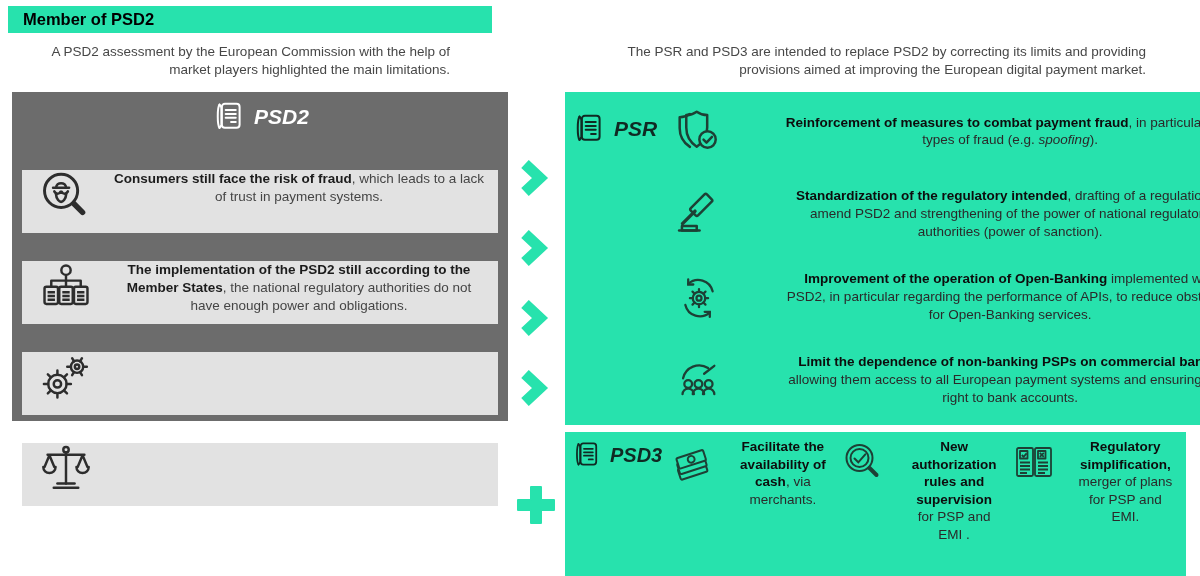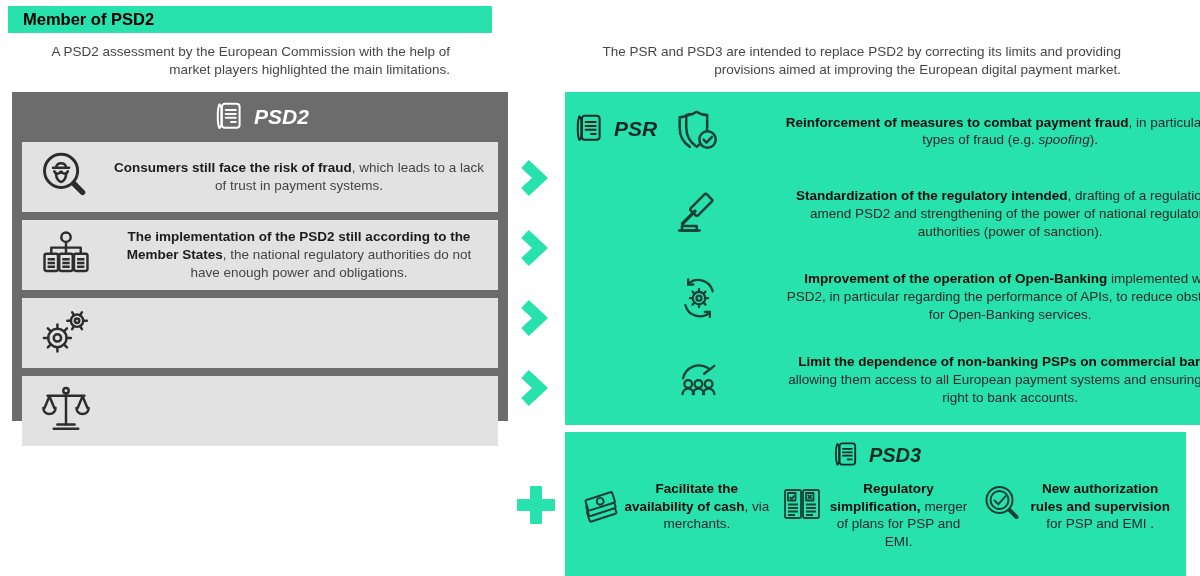--- a/index.html
+++ b/index.html
@@ -7,49 +7,49 @@
           font-family:"Liberation Sans",sans-serif;overflow:hidden;}
 
   
   .hbar{position:absolute;top:6px;height:27px;background:#27E2AD;display:flex;align-items:center;
         padding-left:15px;box-sizing:border-box;font-size:16.5px;font-weight:700;color:#000;}
   #left-hbar{left:8px;width:484px;}
   #right-hbar{left:565px;width:621px;}
 
   .subtitle{position:absolute;top:43px;text-align:right;font-size:13.5px;line-height:1.3;color:#474747;}
   #left-subtitle{left:50px;width:400px;}
-  #right-subtitle{left:580px;width:541px;}
+  #right-subtitle{left:605px;width:541px;}
 
   
   .ptitle{display:flex;align-items:center;justify-content:center;gap:9px;font-size:21px;font-weight:700;font-style:italic;}
 
   #psd2-panel{position:absolute;left:12px;top:92px;width:496px;height:329px;background:#6C6C6C;
               box-sizing:border-box;padding:0 10px;}
   #psd2-panel .ptitle{height:50px;color:#ffffff;}
-  .grow{background:#E2E2E2;height:70px;margin-bottom:8px;display:flex;align-items:center;}
+  .grow{background:#E2E2E2;height:63px;margin-bottom:8px;display:flex;margin-top:28px;}
   .grow .ibox{width:88px;flex:none;display:flex;justify-content:center;color:#2d2d2d;}
   .tcell{flex:1;display:flex;justify-content:center;}
   .rtext{text-align:center;font-size:13.5px;line-height:1.32;color:#454545;}
   .grow .rtext{max-width:372px;padding-right:10px;}
   .rtext b{color:#1c1c1c;}
 
   #psr-panel{position:absolute;left:565px;top:92px;width:720px;height:333px;background:#27E2AD;
              box-sizing:border-box;padding:12px 6px;display:flex;flex-direction:row;}
   #psr-panel .ptitle{height:50px;color:#102a23;flex:none;}
   .psr-rows{flex:1;display:flex;flex-direction:column;padding-bottom:6px;gap:28px;}
   .trow{flex:1;display:flex;align-items:center;}
   .trow .ibox{width:84px;flex:none;display:flex;justify-content:center;color:#1d4035;}
   .trow .rtext{max-width:452px;color:#2a2a2a;}
   .trow .rtext b{color:#0d0d0d;}
 
   #psd3-panel{position:absolute;left:565px;top:432px;width:621px;height:144px;background:#27E2AD;
-              box-sizing:border-box;padding:2px 6px;display:flex;flex-direction:column;}
+              box-sizing:border-box;padding:2px 6px;display:flex;}
   #psd3-panel .ptitle{height:42px;color:#102a23;flex:none;font-size:20px;}
   .psd3-items{flex:1;display:flex;align-items:flex-start;padding:4px 2px 0;}
-  .pitem{flex:1;display:flex;align-items:flex-start;gap:2px;padding:0 5px;}
+  .pitem{flex:1;display:flex;align-items:flex-start;gap:22px;padding:0 5px;}
   .pitem .ibox{flex:none;margin-top:3px;color:#1d4035;}
   .itext{flex:1;text-align:center;font-size:13.5px;line-height:1.3;color:#2a2a2a;max-width:156px;}
   .itext b{color:#0d0d0d;}
 
   
   .chev{position:absolute;left:519px;}
   #chev-1{top:160px;}#chev-2{top:230px;}#chev-3{top:300px;}#chev-4{top:370px;}
   #plus{position:absolute;left:513px;top:482px;}
 
   .svgicon{display:block;}
@@ -282,41 +282,41 @@
               <rect x="9" y="13" width="28" height="11" rx="1.5" fill="#27E2AD"></rect>
               <circle cx="23" cy="18.5" r="3.4"></circle>
             </g>
           </svg>
         </div>
         <div class="itext"><b>Facilitate the availability of cash</b><span>, via merchants.</span></div>
       </div>
 
       <div class="pitem">
         <div class="ibox">
+          <svg class="svgicon" width="44" height="44" viewBox="0 0 44 44" fill="none" stroke="currentColor" stroke-width="2" stroke-linecap="round">
+            <circle cx="18.5" cy="17" r="13"></circle>
+              <circle cx="18.5" cy="17" r="9"></circle>
+            <path d="M13.5 17.5 l3.8 3.8 l7 -8"></path>
+            <line x1="28.5" y1="27" x2="35.5" y2="34" stroke-width="4"></line>
+          </svg>
+        </div>
+        <div class="itext"><b>New authorization rules and supervision</b><span> for PSP and EMI .</span></div>
+      </div>
+
+      <div class="pitem">
+        <div class="ibox">
           <svg class="svgicon" width="44" height="44" viewBox="0 0 44 44" fill="none" stroke="currentColor" stroke-width="1.8" stroke-linejoin="round">
             <rect x="5" y="7" width="16" height="28" rx="1.5"></rect>
             <rect x="23" y="7" width="16" height="28" rx="1.5"></rect>
             <rect x="8" y="10" width="7.5" height="7.5"></rect>
               <path d="M9.8 14 l1.8 1.8 l3 -3.4"></path>
             <rect x="26" y="10" width="7.5" height="7.5"></rect>
               <path d="M27.8 11.8 l4 4 m0 -4 l-4 4"></path>
             <path d="M8 21.5 h10 M8 25 h10 M8 28.5 h10 M8 32 h7"></path>
             <path d="M26 21.5 h10 M26 25 h10 M26 28.5 h10 M26 32 h7"></path>
           </svg>
         </div>
         <div class="itext"><b>Regulatory simplification,</b><span> merger of plans for PSP and EMI.</span></div>
       </div>
-
-      <div class="pitem">
-        <div class="ibox">
-          <svg class="svgicon" width="44" height="44" viewBox="0 0 44 44" fill="none" stroke="currentColor" stroke-width="2" stroke-linecap="round">
-            <circle cx="18.5" cy="17" r="13"></circle>
-              <circle cx="18.5" cy="17" r="9"></circle>
-            <path d="M13.5 17.5 l3.8 3.8 l7 -8"></path>
-            <line x1="28.5" y1="27" x2="35.5" y2="34" stroke-width="4"></line>
-          </svg>
-        </div>
-        <div class="itext"><b>New authorization rules and supervision</b><span> for PSP and EMI .</span></div>
-      </div>
     </div>
   </div>
 
 </div>
 
 </body></html>

